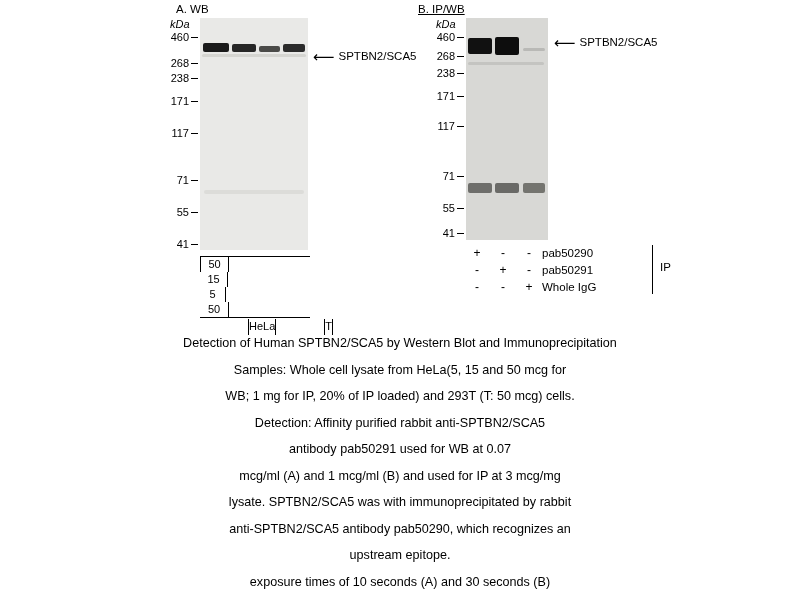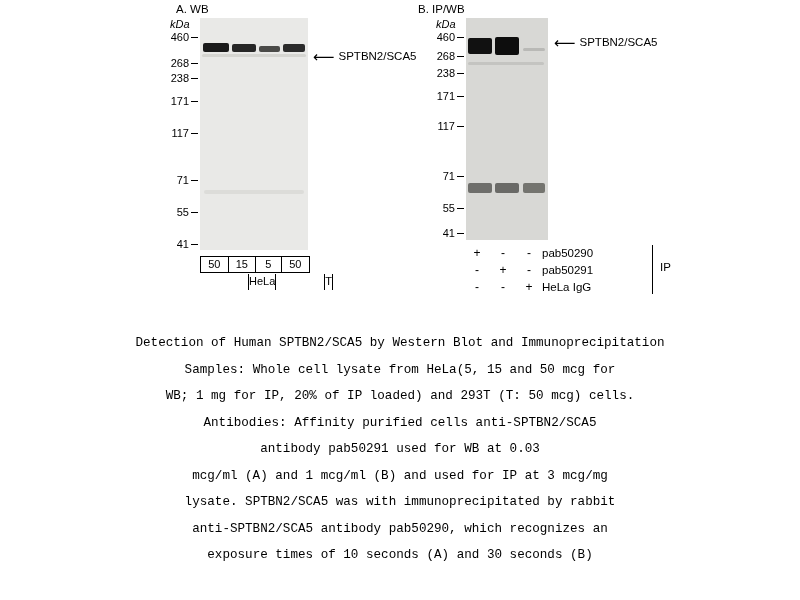--- a/index.html
+++ b/index.html
@@ -75,20 +75,21 @@
   
   .lane-table {
     position: absolute;
     font-size: 11px;
     line-height: 13px;
   }
   .lane-row {
     display: flex;
     border-top: 1.3px solid #000;
     border-bottom: 1.3px solid #000;
+    flex-direction: column;
   }
   .lane-cell {
     text-align: center;
     padding: 1px 0 1px 0;
     border-right: 1.3px solid #000;
   }
   .lane-cell:first-child { border-left: 1.3px solid #000; }
   .group-row {
     display: flex;
     font-size: 11px;
@@ -138,21 +139,21 @@
   
   .caption {
     position: absolute;
     top: 330px;
     left: 0;
     width: 800px;
     text-align: center;
     font-size: 12.6px;
     line-height: 26.5px;
   }
-  .caption div { white-space: nowrap; font-family: Liberation Mono, monospace; }
+  .caption div { white-space: nowrap; }
 </style>
 </head>
 <body>
 
 <div class="figure">
 
   <div class="panel" style="left:176px; top:0; width:250px;">
 
     <div class="panel-title" style="position:absolute; left:0; top:2px;">A. WB</div>
 
@@ -206,21 +207,21 @@
       </div>
       <div class="group-row">
         <div class="group-cell" style="width:81px;">HeLa</div>
         <div class="group-cell" style="width:29px;">T</div>
       </div>
     </div>
   </div>
 
   <div class="panel" style="left:418px; top:0; width:360px;">
 
-    <div class="panel-title" style="position:absolute; left:0; top:2px;">B. IP/WB</div>
+    <div class="panel-title" style="position:absolute; left:0; top:2px;text-decoration:underline;">B. IP/WB</div>
 
     <div class="kda-label" style="left:18px; top:18px;">kDa</div>
 
     <div class="ladder" style="left:0px; top:31px; width:46px;">
       <span>460</span><span class="tick"></span>
     </div>
     <div class="ladder" style="left:0px; top:50px; width:46px;">
       <span>268</span><span class="tick"></span>
     </div>
     <div class="ladder" style="left:0px; top:67px; width:46px;">
@@ -267,31 +268,32 @@
       <div class="ip-row">
         <div class="ip-sign">-</div>
         <div class="ip-sign">+</div>
         <div class="ip-sign">-</div>
         <div class="ip-name">pab50291</div>
       </div>
       <div class="ip-row">
         <div class="ip-sign">-</div>
         <div class="ip-sign">-</div>
         <div class="ip-sign">+</div>
-        <div class="ip-name">HeLa IgG</div>
+        <div class="ip-name">Whole IgG</div>
       </div>
       <div class="ip-bracket"></div>
       <div class="ip-bracket-label">IP</div>
     </div>
   </div>
 </div>
 
 <div class="caption">
   <div>Detection of Human SPTBN2/SCA5 by Western Blot and Immunoprecipitation</div>
   <div>Samples: Whole cell lysate from HeLa(5, 15 and 50 mcg for</div>
   <div>WB; 1 mg for IP, 20% of IP loaded) and 293T (T: 50 mcg) cells.</div>
-  <div>Antibodies: Affinity purified cells anti-SPTBN2/SCA5</div>
-  <div>antibody pab50291 used for WB at 0.03</div>
+  <div>Detection: Affinity purified rabbit anti-SPTBN2/SCA5</div>
+  <div>antibody pab50291 used for WB at 0.07</div>
   <div>mcg/ml (A) and 1 mcg/ml (B) and used for IP at 3 mcg/mg</div>
   <div>lysate. SPTBN2/SCA5 was with immunoprecipitated by rabbit</div>
   <div>anti-SPTBN2/SCA5 antibody pab50290, which recognizes an</div>
+  <div>upstream epitope.</div>
   <div>exposure times of 10 seconds (A) and 30 seconds (B)</div>
 </div>
 
 </body></html>

